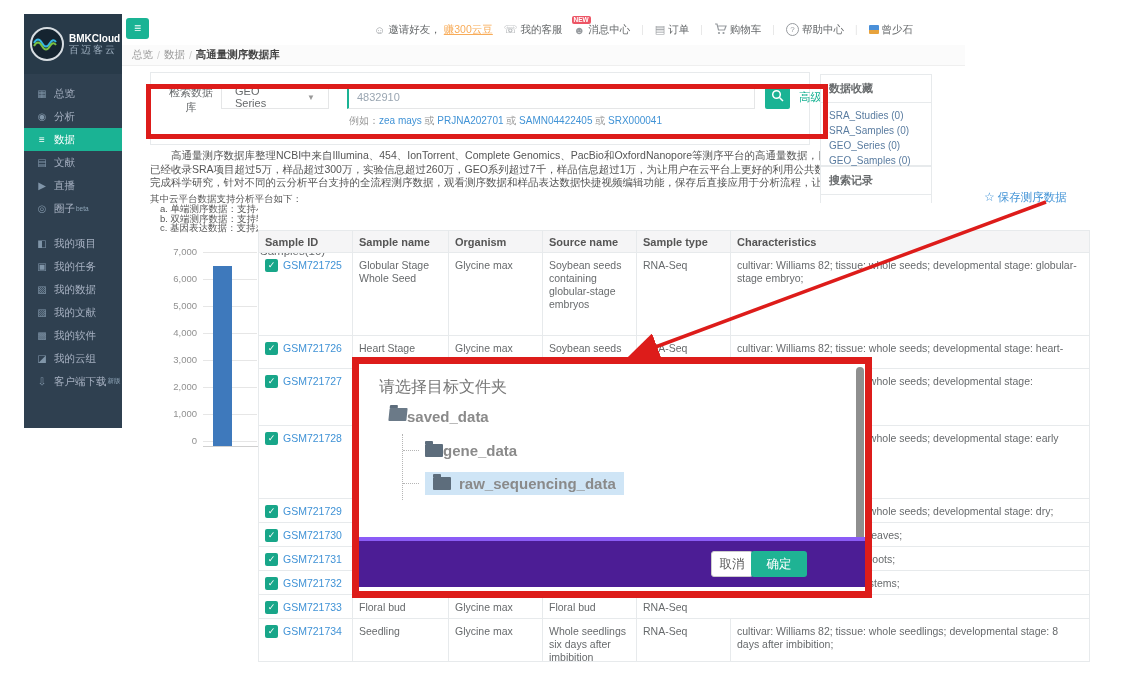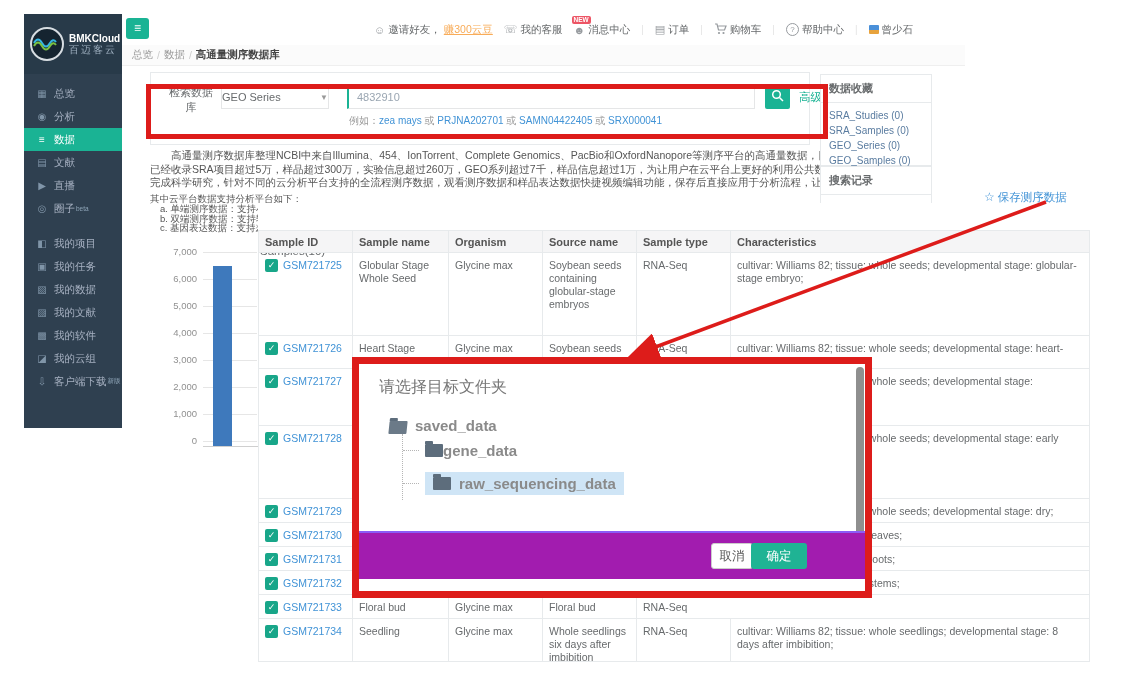--- a/index.html
+++ b/index.html
@@ -36,21 +36,21 @@
   .crumbbar{position:absolute;left:122px;top:45px;width:843px;height:21px;background:#fbfbfb;border-bottom:1px solid #efefef;
             display:flex;align-items:center;padding-left:10px;box-sizing:border-box;font-size:10.5px;z-index:2;}
   .crumb{color:#999;cursor:pointer;}
   .crumb-sep{color:#ccc;margin:0 4px;}
   .crumb-cur{color:#444;font-weight:bold;}
   
   .search-card{position:absolute;left:150px;top:72px;width:660px;height:73px;background:#fff;border:1px solid #e7eaec;z-index:3;box-sizing:border-box;}
   .s-label{position:absolute;left:14px;top:12px;width:52px;font-size:11px;color:#676a6c;text-align:center;line-height:15px;}
   .s-select{position:absolute;left:70px;top:12px;width:108px;height:24px;border:1px solid #e5e6e7;background:#fff;
             font-size:11px;color:#676a6c;display:flex;align-items:center;justify-content:space-between;
-            padding:0 0;box-sizing:border-box;cursor:pointer;gap:28px;}
+            padding:0 13px;box-sizing:border-box;cursor:pointer;gap:28px;}
   .s-caret{color:#999;font-size:8px;}
   .s-input{position:absolute;left:196px;top:12px;width:408px;height:24px;border:1px solid #e5e6e7;border-left:2px solid #1ab394;
            box-sizing:border-box;font-size:11px;color:#9aa6b2;padding:0 8px;outline:none;font-family:inherit;}
   .s-hint{position:absolute;left:198px;top:41px;font-size:10px;color:#999;}
   .s-hint .ex{color:#4193d6;cursor:pointer;}
   .s-btn{position:absolute;left:614px;top:12px;width:25px;height:24px;background:#1ab394;border-radius:2px;border:none;
          display:flex;align-items:center;justify-content:center;cursor:pointer;}
   .s-adv{position:absolute;left:648px;top:17px;font-size:11.5px;color:#1ab394;cursor:pointer;white-space:nowrap;}
   .red-rect{position:absolute;left:146px;top:84px;width:672px;height:45px;border:5px solid #dd1c1a;z-index:8;pointer-events:none;}
   
@@ -86,29 +86,29 @@
   .thead .tcell{font-weight:bold;color:#555;font-size:11px;padding:5px 6px;}
   .idcell{display:flex;gap:5px;align-items:flex-start;}
   .cb{flex:none;width:13px;height:13px;background:#18a689;border-radius:2px;color:#fff;font-size:9px;line-height:13px;
       text-align:center;cursor:pointer;}
   .slink{color:#4193d6;cursor:pointer;}
   
   .modal{position:absolute;left:352px;top:357px;width:506px;height:227px;border:7px solid #dd1c1a;background:#fff;z-index:20;}
   .m-title{position:absolute;left:20px;top:13px;font-size:16px;color:#777;}
   .m-scroll{position:absolute;right:1px;top:3px;width:8px;height:175px;background:#8f8f8f;border-radius:4px;cursor:pointer;}
   .tree{position:absolute;left:30px;top:44px;font-size:15px;color:#8a8a8a;font-weight:bold;}
-  .tree-root{display:flex;align-items:flex-end;gap:8px;height:26px;cursor:pointer;}
+  .tree-root{display:flex;align-items:flex-start;gap:0;height:26px;cursor:pointer;}
   .tree-children{margin-left:13px;border-left:1px dotted #b5b5b5;padding-left:0;}
   .tree-child{position:relative;display:flex;align-items:center;gap:0;height:33px;padding-left:22px;cursor:pointer;}
   .tree-child::before{content:"";position:absolute;left:0;top:16px;width:16px;border-top:1px dotted #b5b5b5;}
   .hl{background:#cfe5f6;padding:3px 8px;display:flex;align-items:center;gap:8px;}
   .folder{position:relative;display:inline-block;width:18px;height:13px;background:#5d6d7c;border-radius:1px;flex:none;}
   .folder::before{content:"";position:absolute;top:-3px;left:0;width:8px;height:3px;background:#5d6d7c;border-radius:1px 1px 0 0;}
   .folder.open{background:#6b7a88;transform:skewX(-6deg);}
-  .m-footer{position:absolute;left:0;right:0;bottom:12px;height:46px;background:#a21caf;border-top:2px solid #8b5cf6;}
+  .m-footer{position:absolute;left:0;right:0;bottom:4px;height:46px;background:#4c1d95;border-top:4px solid #8b5cf6;}
   .btn-cancel{position:absolute;right:112px;top:10px;width:42px;height:26px;background:#fff;border:1px solid #ccc;border-radius:3px;
               font-size:12.5px;color:#555;cursor:pointer;font-family:inherit;}
   .btn-ok{position:absolute;right:58px;top:10px;width:56px;height:26px;background:#1fb394;border:none;border-radius:3px;
           font-size:12.5px;color:#fff;cursor:pointer;font-family:inherit;}
   
   .arrow-svg{position:absolute;left:0;top:0;width:1128px;height:682px;z-index:15;pointer-events:none;}
 </style>
 </head>
 <body>
 

